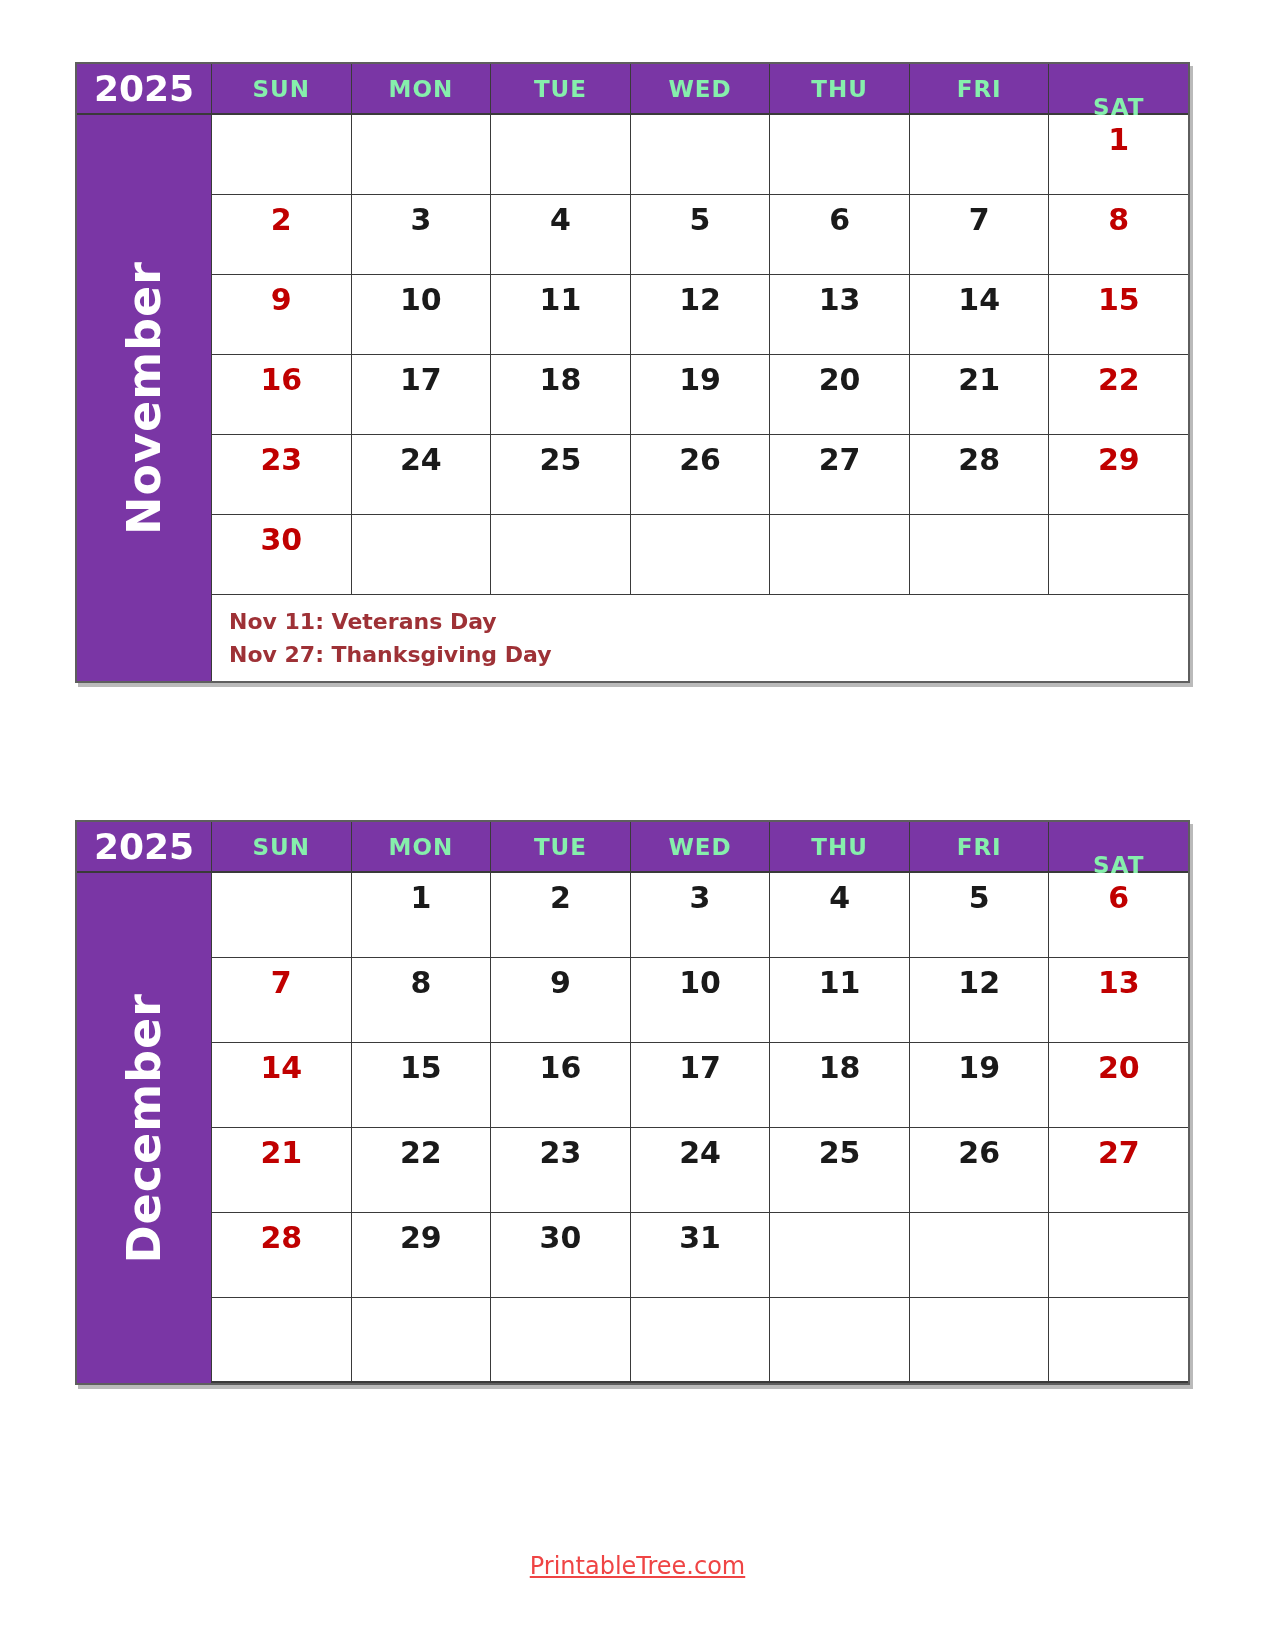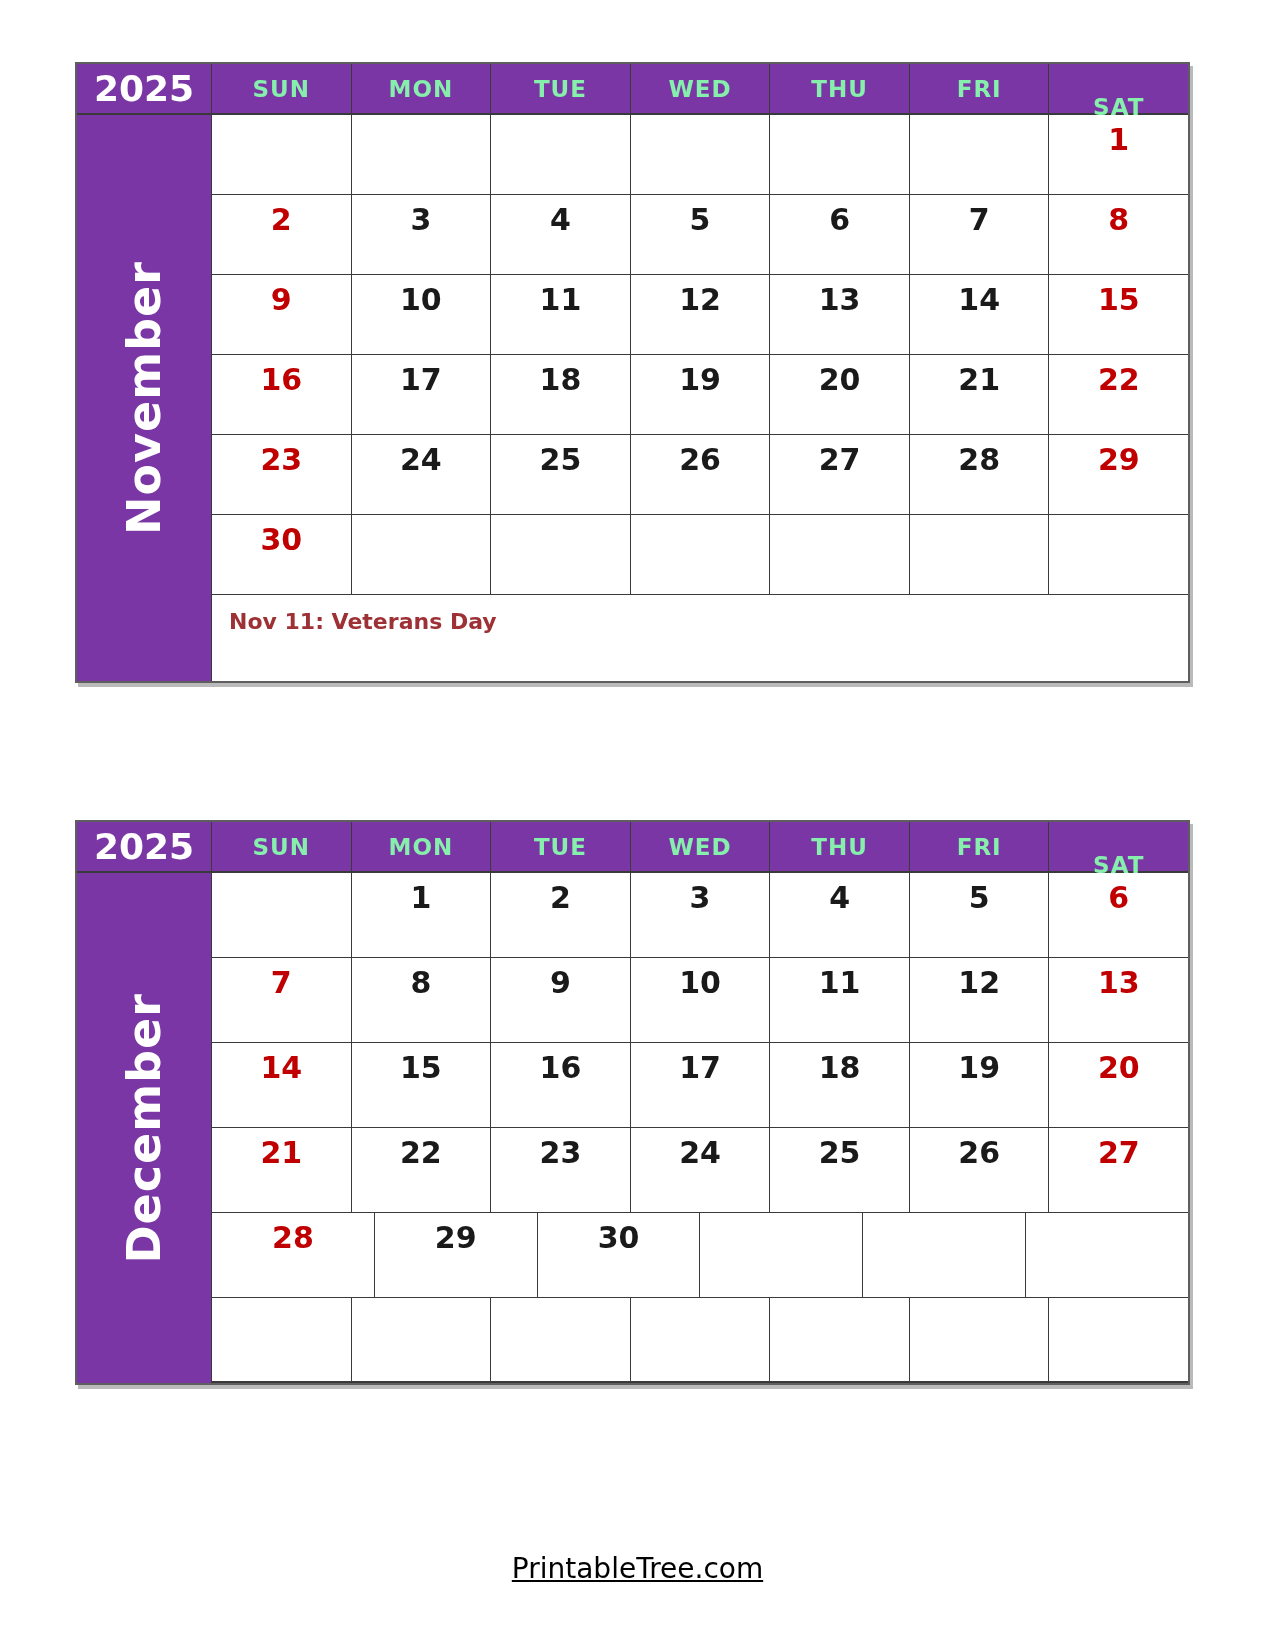--- a/index.html
+++ b/index.html
@@ -68,21 +68,21 @@
   .cal-1 .holiday-row { height:85px; }
   .holiday-note {
     color:#9e3136; font-weight:bold; font-size:22px; line-height:1.5;
   }
 
   .site-footer {
     position:absolute; top:1552px; left:0; width:100%;
     text-align:center;
   }
   .site-footer a {
-    color:#000000; font-size:28px; text-decoration:underline;
+    color:#ef4444; font-size:24px; text-decoration:underline;
     font-family:"DejaVu Sans", sans-serif;
   }
 </style>
 </head>
 <body>
 
 <div class="page">
   <div id="calendars">
   <section class="cal cal-0">
     <div class="cal-header">
@@ -149,20 +149,21 @@
               <div class="day-cell wknd">30</div>
               <div class="day-cell"></div>
               <div class="day-cell"></div>
               <div class="day-cell"></div>
               <div class="day-cell"></div>
               <div class="day-cell"></div>
               <div class="day-cell wknd"></div>
             </div>
             <div class="holiday-row">
               <div class="holiday-note">Nov 11: Veterans Day</div>
+              <div class="holiday-note">Nov 27: Thanksgiving Day</div>
             </div>
           </div>
     </div>
   </section>
 
   <section class="cal cal-1">
     <div class="cal-header">
       <div class="year-cell">2025</div>
     <div class="dow-cell">SUN</div>
           <div class="dow-cell">MON</div>
@@ -210,20 +211,21 @@
               <div class="day-cell">23</div>
               <div class="day-cell">24</div>
               <div class="day-cell">25</div>
               <div class="day-cell">26</div>
               <div class="day-cell wknd">27</div>
             </div>
             <div class="week-row">
               <div class="day-cell wknd">28</div>
               <div class="day-cell">29</div>
               <div class="day-cell">30</div>
+              <div class="day-cell">31</div>
               <div class="day-cell"></div>
               <div class="day-cell"></div>
               <div class="day-cell wknd"></div>
             </div>
             <div class="week-row">
               <div class="day-cell wknd"></div>
               <div class="day-cell"></div>
               <div class="day-cell"></div>
               <div class="day-cell"></div>
               <div class="day-cell"></div>

